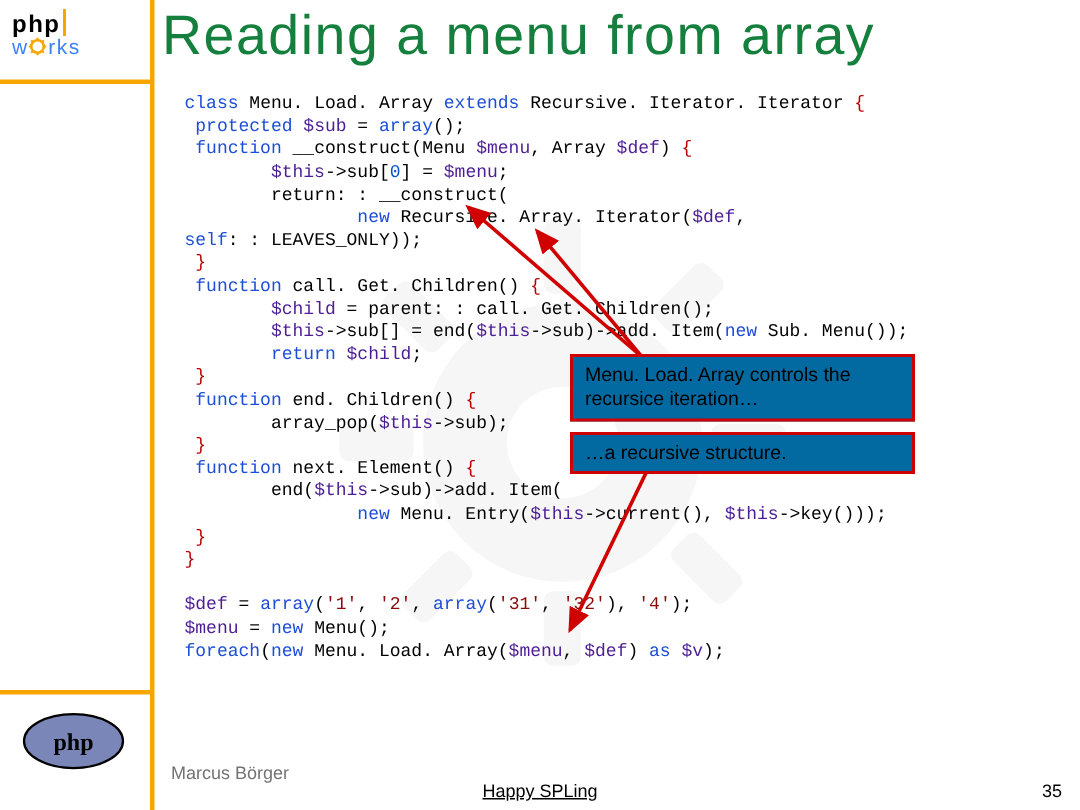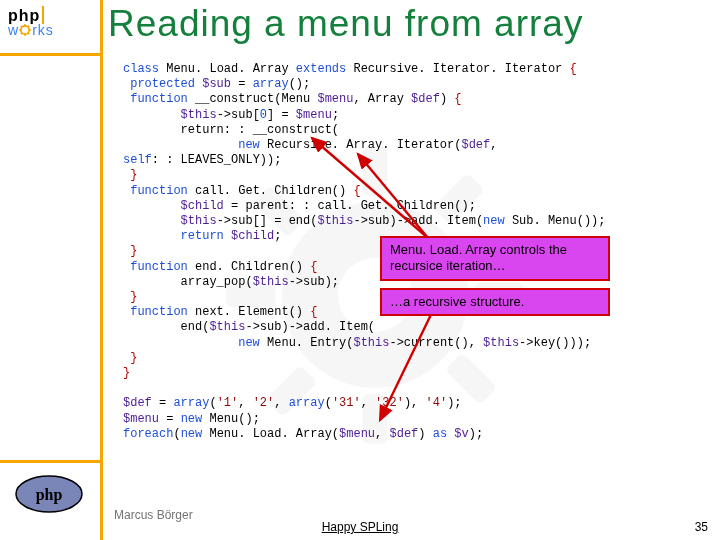--- a/index.html
+++ b/index.html
@@ -77,21 +77,21 @@
   }
   .kw { color:#1d4ed8; }
   .var { color:#4c1d95; }
   .brace { color:#b80000; }
   .str { color:#8a0a0a; }
   .num { color:#0054cc; }
 
   .callout {
     position:absolute;
     border:2.5px solid #d00000;
-    background:#d946ef;
+    background:#0369a1;
     font: 13px/1.25 Arial, sans-serif;
     color:#000;
     padding:4px 8px;
     z-index:4;
   }
   .callout1 { left:380px; top:236px; width:210px; }
   .callout2 { left:380px; top:288px; width:210px; }
 
   .arrow { position:absolute; z-index:3; }
 

